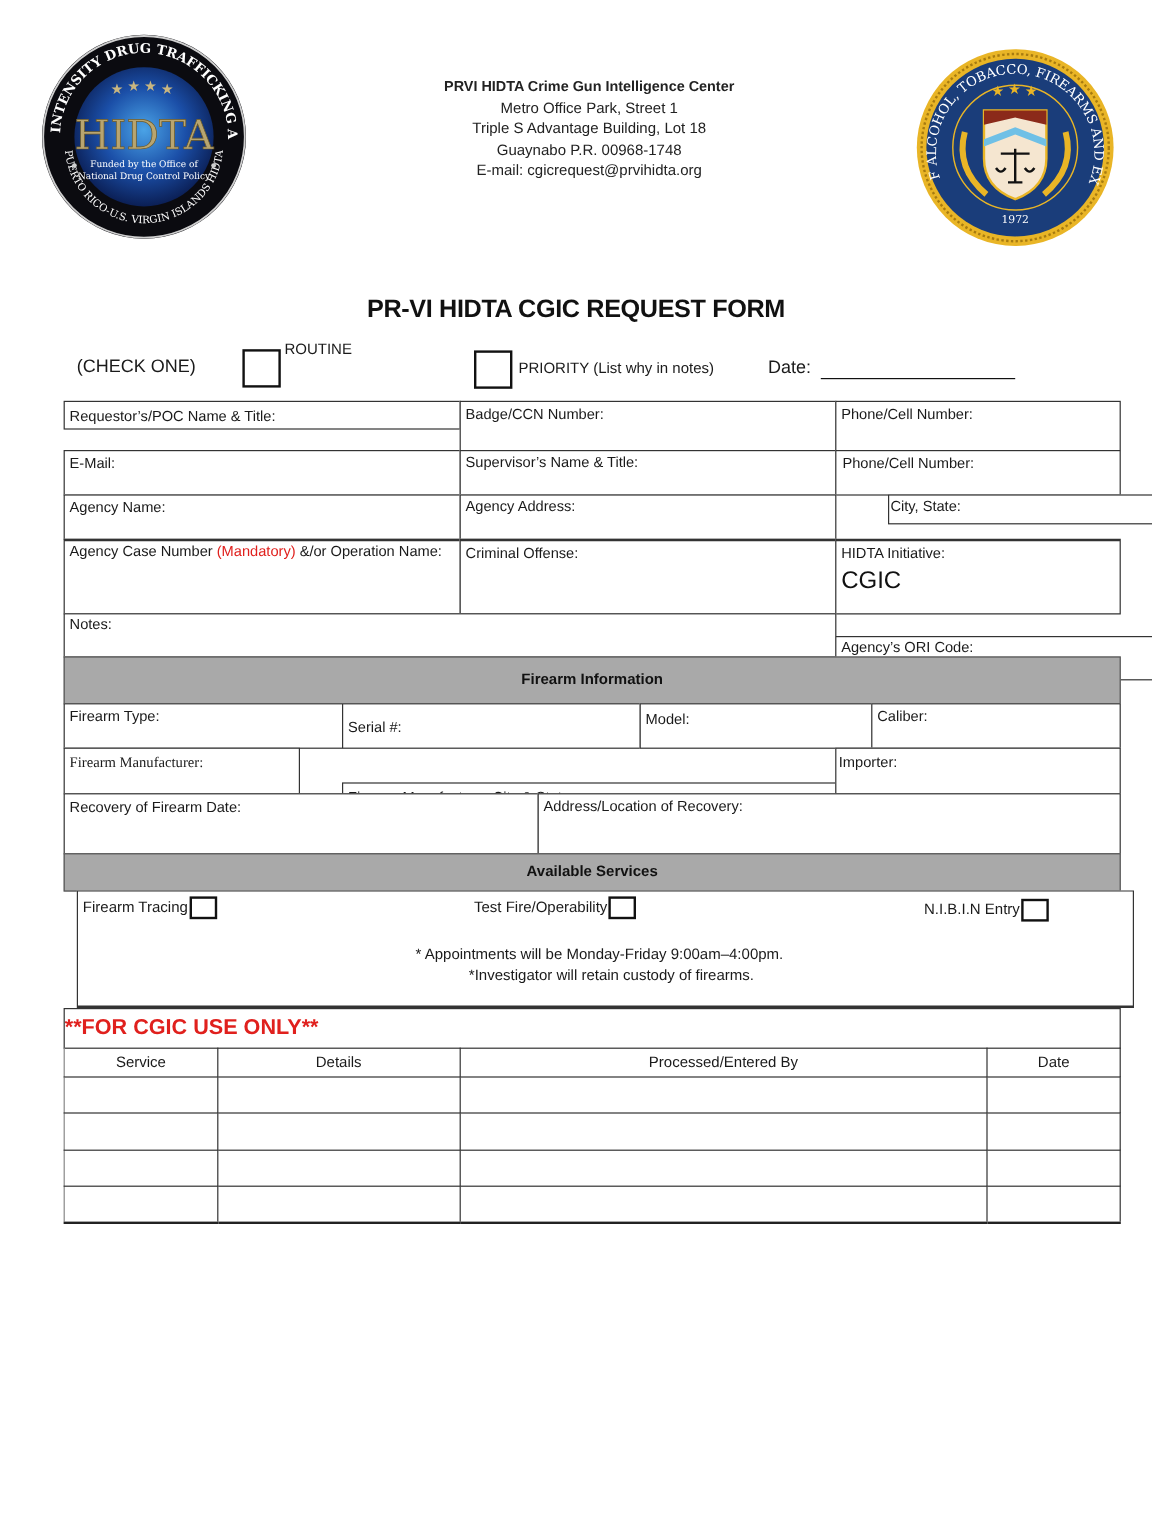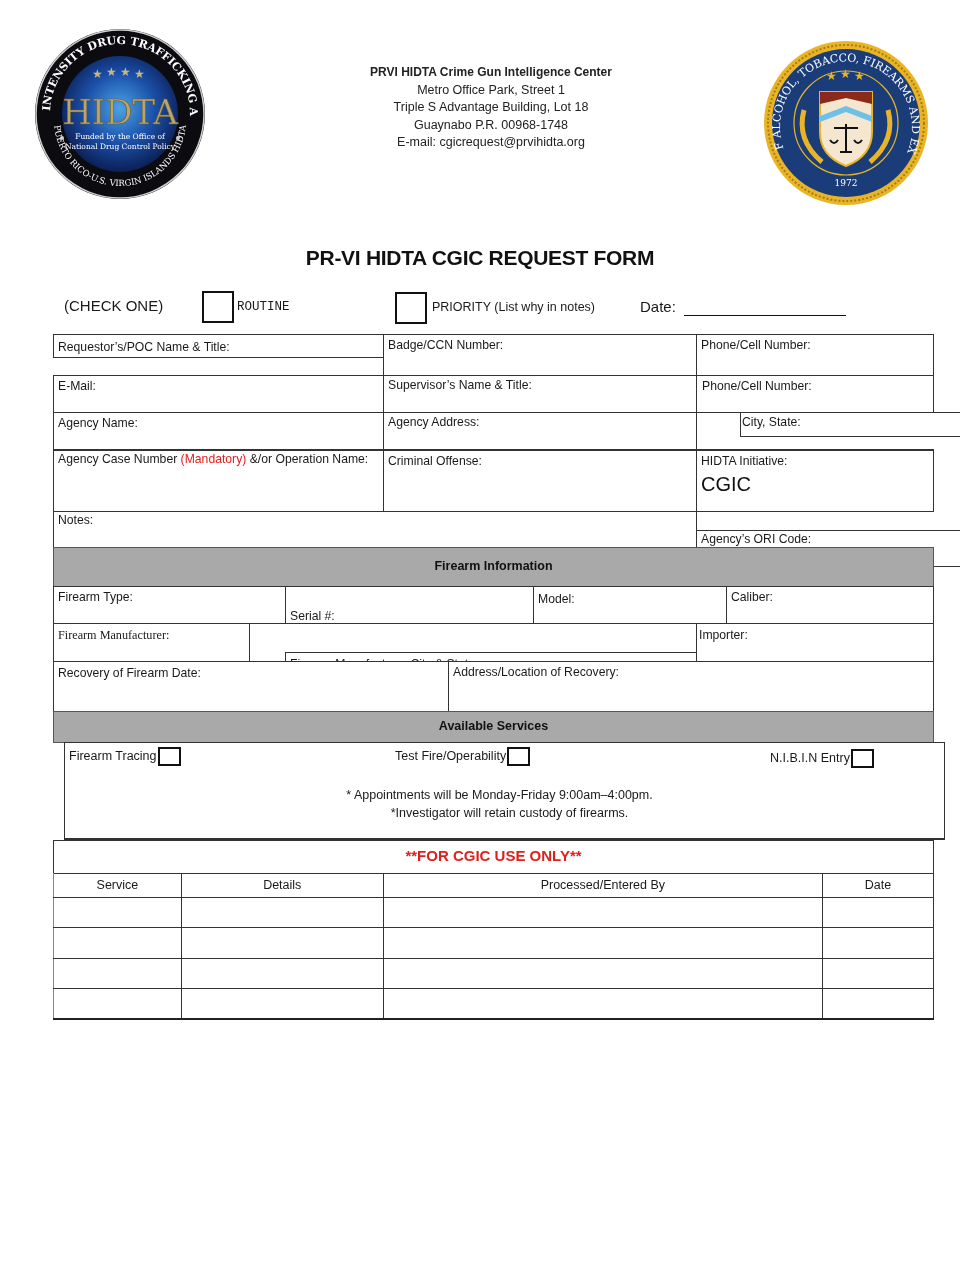--- a/index.html
+++ b/index.html
@@ -11,39 +11,39 @@
   .logo { position: absolute; }
   .hidta-logo { left: 32px; top: 28px; width: 176px; height: 172px; }
   .atf-logo { left: 756px; top: 40px; width: 180px; height: 166px; }
   .center-header { left: 300px; top: 64px; width: 382px; text-align: center; font-size: 12.5px; line-height: 17.5px; color: #222; }
   .center-header .org { font-weight: bold; font-size: 12px; }
 
   .form-title { left: 0; width: 960px; top: 246px; text-align: center; font-size: 21px; font-weight: bold; letter-spacing: -0.3px; color: #111; }
   .check-one { left: 64px; top: 297px; font-size: 15px; }
   .cbox-lg { position: absolute; width: 32px; height: 32px; border: 2px solid #111; background: #fff; }
   .cb-routine { left: 202px; top: 291px; }
-  .lbl-routine { left: 237px; top: 300px; font-size: 12.5px; font-family: Liberation Mono, monospace; }
+  .lbl-routine { left: 237px; top: 284px; font-size: 12.5px; }
   .cb-priority { left: 395px; top: 292px; }
   .lbl-priority { left: 432px; top: 300px; font-size: 12.5px; }
   .lbl-date { left: 640px; top: 298px; font-size: 15px; font-weight: normal; }
   .date-line { left: 684px; top: 315px; width: 162px; height: 0; border-bottom: 1.5px solid #111; }
 
   
   .cell { position: absolute; border: 1px solid #333; background: #fff; font-size: 12.2px; padding: 4px 4px; line-height: 15px; }
   .cell-label { display: block; }
   .red { color: #e0201d; }
   .big-value { position: absolute; left: 4px; top: 26px; font-size: 20px; color: #111; }
 
   .section-bar { position: absolute; left: 53px; width: 881px; background: #a9a9a9; border: 1px solid #555; text-align: center; font-size: 12.5px; font-weight: bold; color: #111; }
 
   .cbox-sm { display: inline-block; width: 23px; height: 19px; border: 2px solid #111; vertical-align: middle; background: #fff; margin-left: 1px; }
   .svc { position: absolute; font-size: 12.5px; top: 4px; }
   .note { position: absolute; font-size: 12.5px; width: 100%; text-align: center; }
 
-  .cgic-use { position: absolute; left: 53px; width: 881px; top: 840px; height: 34px; border: 1px solid #333; text-align: center; font-size: 15px; font-weight: bold; color: #e0201d; line-height: 30px; }
+  .cgic-use { position: absolute; left: 53px; width: 881px; top: 840px; height: 34px; border: 1px solid #333; font-size: 18px; font-weight: bold; color: #e0201d; line-height: 30px; }
 
   table.use-table { position: absolute; left: 53px; top: 873px; width: 881px; border-collapse: collapse; font-size: 12.5px; }
   table.use-table th { font-weight: normal; height: 24px; text-align: center; border: 1px solid #333; border-top: none; }
   table.use-table td { height: 30.5px; border: 1px solid #333; }
   table.use-table tr:last-child td { border-bottom: 2px solid #222; }
   table.use-table th:first-child, table.use-table td:first-child { border-left: 1.5px solid #888; }
 </style>
 </head>
 <body>
 
@@ -172,21 +172,21 @@
 </div>
 <div class="cell" style="left:696px;top:511px;width:274px;height:37px;padding-top:1px;margin-top:19px;">
   <span class="cell-label">Agency’s ORI Code:</span>
 </div>
 
 <div class="section-bar" style="top:547px;height:40px;line-height:36px;">Firearm Information</div>
 
 <div class="cell" style="left:53px;top:586px;width:233px;height:38px;padding-top:3px;">
   <span class="cell-label">Firearm Type:</span>
 </div>
-<div class="cell" style="left:285px;top:586px;width:249px;height:38px;padding-top:22px;">
+<div class="cell" style="left:285px;top:586px;width:249px;height:38px;padding-top:12px;">
   <span class="cell-label">Serial #:</span>
 </div>
 <div class="cell" style="left:533px;top:586px;width:194px;height:38px;padding-top:5px;">
   <span class="cell-label">Model:</span>
 </div>
 <div class="cell" style="left:726px;top:586px;width:208px;height:38px;padding-top:3px;">
   <span class="cell-label">Caliber:</span>
 </div>
 
 <div class="cell" style="left:53px;top:623px;width:197px;height:39px;padding-top:4px;font-family:Liberation Serif, serif;">

